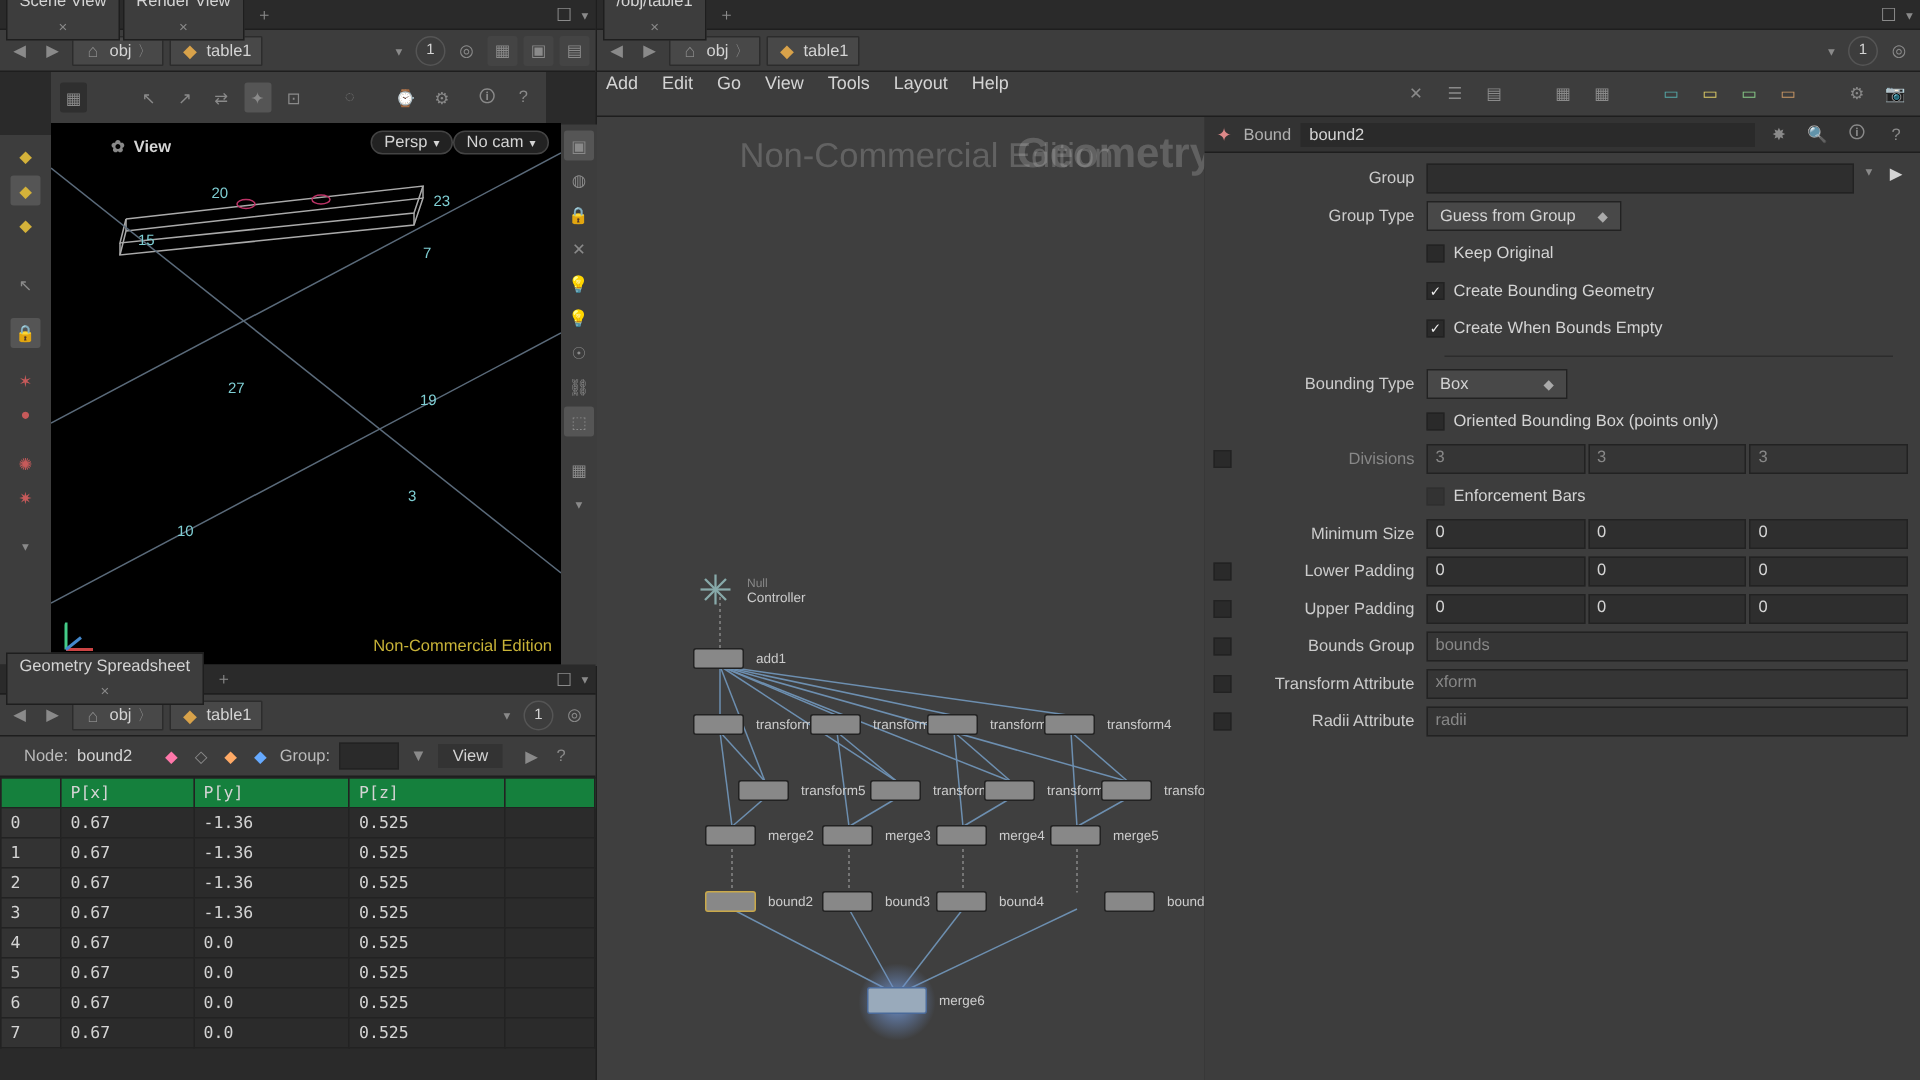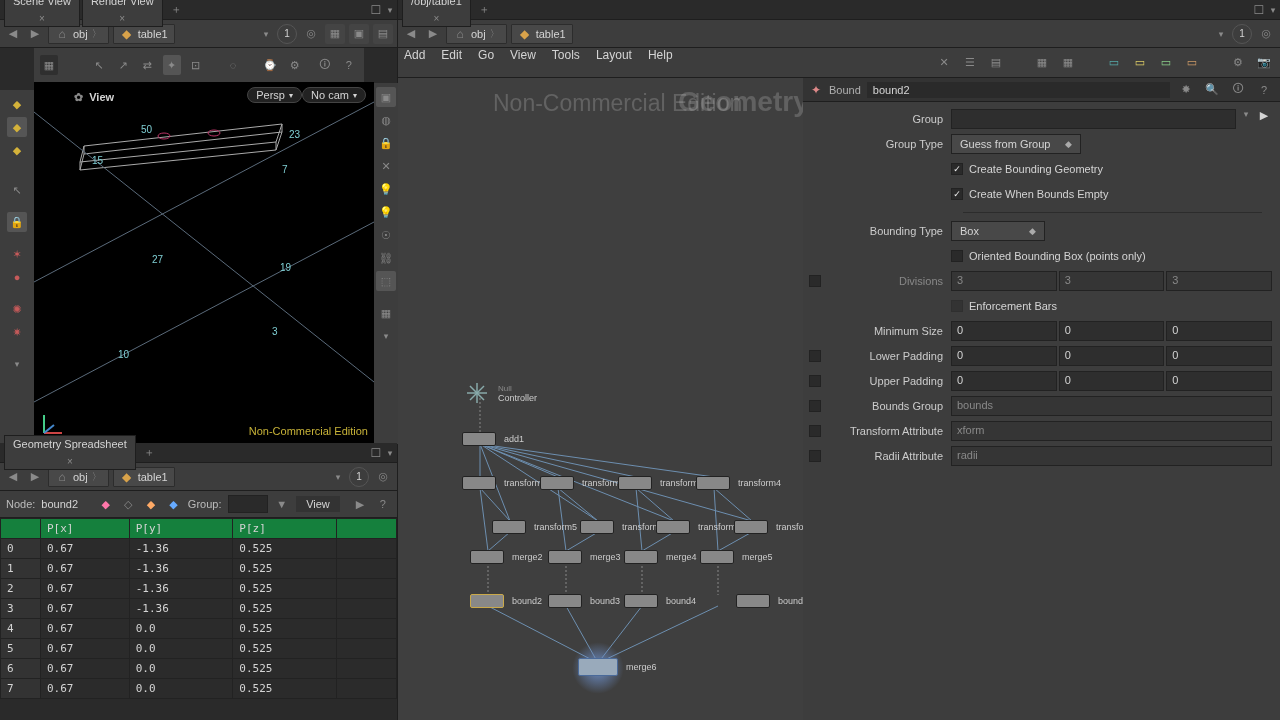--- a/index.html
+++ b/index.html
@@ -87,21 +87,21 @@
   .combo .arr { font-size:9px; color:#aaa;}
   .chk { display:flex; align-items:center; gap:6px; padding:2px 0; font-size:11px;}
   .chk .box { width:12px; height:12px; border:1px solid #222; background:#2a2a2a; display:flex; align-items:center; justify-content:center; font-size:9px;}
   .chk .box.on::after { content:"✓"; color:#eee;}
   .divider { height:1px; background:#2c2c2c; margin:6px 10px 6px 160px;}
   .togglecol { width:24px; display:flex; align-items:center; justify-content:center;}
   .togglecol .tg { width:12px; height:12px; background:#2a2a2a; border:1px solid #222;}
 
   
   #spreadblock { position:absolute; left:0; top:490px; right:0; bottom:0;}
-  #spread-filter { height:28px; background:var(--bg-panel); display:flex; align-items:center; padding:0 6px; gap:6px; border-bottom:1px solid var(--border); border-top:1px solid var(--border);}
+  #spread-filter { height:28px; background:var(--bg-panel); display:flex; align-items:center; padding:0 16px; gap:6px; border-bottom:1px solid var(--border); border-top:1px solid var(--border);}
   #spread-filter .lab { font-size:11px; color:#bbb;}
   #spread-filter input { background:#2a2a2a; border:1px solid #222; height:18px; color:#ddd; padding:0 4px; font-size:11px;}
   #spread-table { position:absolute; top:72px; left:0; right:0; bottom:0; overflow:auto;}
   table.ss { border-collapse:collapse; width:100%;}
   table.ss th, table.ss td { border:1px solid #222; padding:3px 6px; font-size:11px; text-align:left; font-family:monospace;}
   table.ss th { background:#15803d; font-weight:normal;}
   table.ss td.idx { background:#333; width:40px;}
   table.ss td { background:#2b2b2b;}
 </style>
 </head>
@@ -228,21 +228,21 @@
         </g>
       </svg>
       <svg class="axis" viewBox="0 0 28 28">
         <line x1="4" y1="24" x2="4" y2="6" stroke="#4c8" stroke-width="2"></line>
         <line x1="4" y1="24" x2="22" y2="24" stroke="#c44" stroke-width="2"></line>
         <line x1="4" y1="24" x2="14" y2="16" stroke="#48c" stroke-width="2"></line>
         <text x="0" y="6" font-size="7" fill="#ccc">y</text>
         <text x="23" y="26" font-size="7" fill="#ccc">x</text>
         <text x="14" y="14" font-size="7" fill="#ccc">z</text>
       </svg>
-    <div class="wire-num" style="left: 107px; top: 42px;">50</div>
+    <div class="wire-num" style="left: 107px; top: 42px;">20</div>
         <div class="wire-num" style="left: 255px; top: 47px;">23</div>
         <div class="wire-num" style="left: 58px; top: 73px;">15</div>
         <div class="wire-num" style="left: 248px; top: 82px;">7</div>
         <div class="wire-num" style="left: 118px; top: 172px;">27</div>
         <div class="wire-num" style="left: 246px; top: 180px;">19</div>
         <div class="wire-num" style="left: 84px; top: 230px; margin-top: 37px;">10</div>
         <div class="wire-num" style="left: 238px; top: 244px;">3</div>
       </div>
   </div>
 
@@ -589,20 +589,29 @@
               <span>Guess from Group</span>
               <span class="arr">◆</span>
             </div>
             <div></div>
           </div>
       </div>
       <div class="param-row">
           <span class="label"></span>
           <div class="ctrl">
             <div class="chk">
+              <span class="box"></span>
+              <span>Keep Original</span>
+            </div>
+          </div>
+        </div>
+      <div class="param-row">
+          <span class="label"></span>
+          <div class="ctrl">
+            <div class="chk">
               <span class="box on"></span>
               <span>Create Bounding Geometry</span>
             </div>
           </div>
         </div>
       <div class="param-row">
           <span class="label"></span>
           <div class="ctrl">
             <div class="chk">
               <span class="box on"></span>

